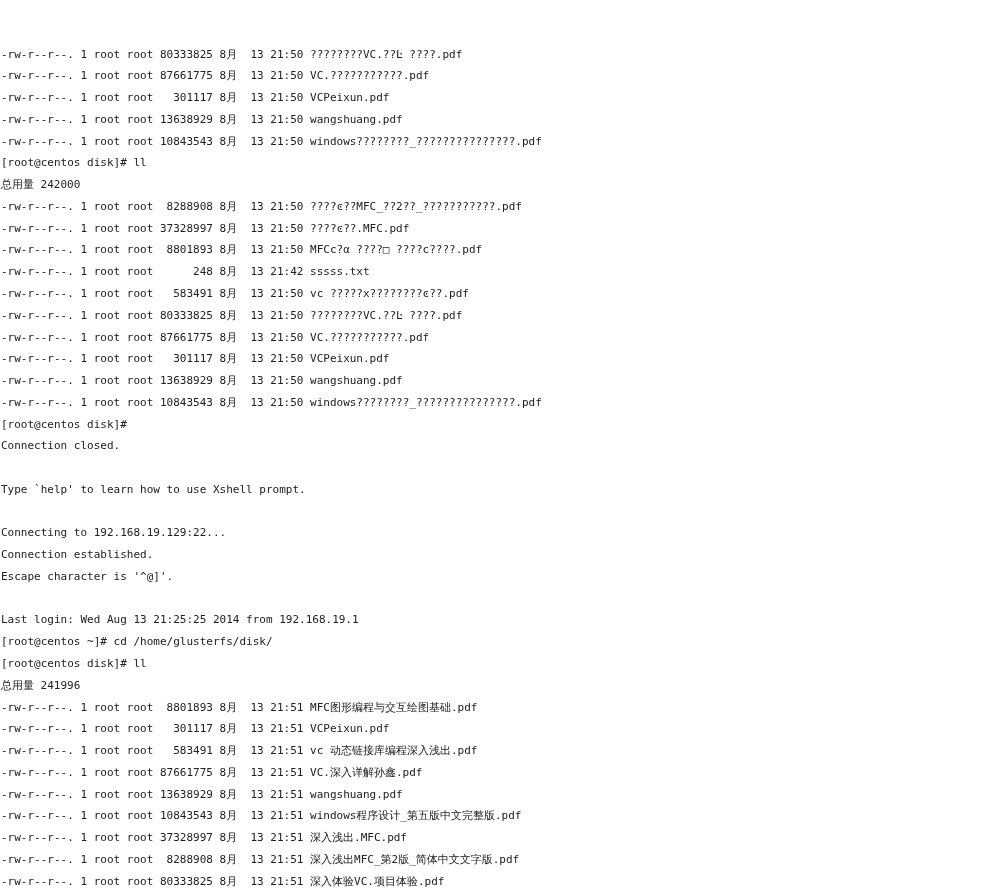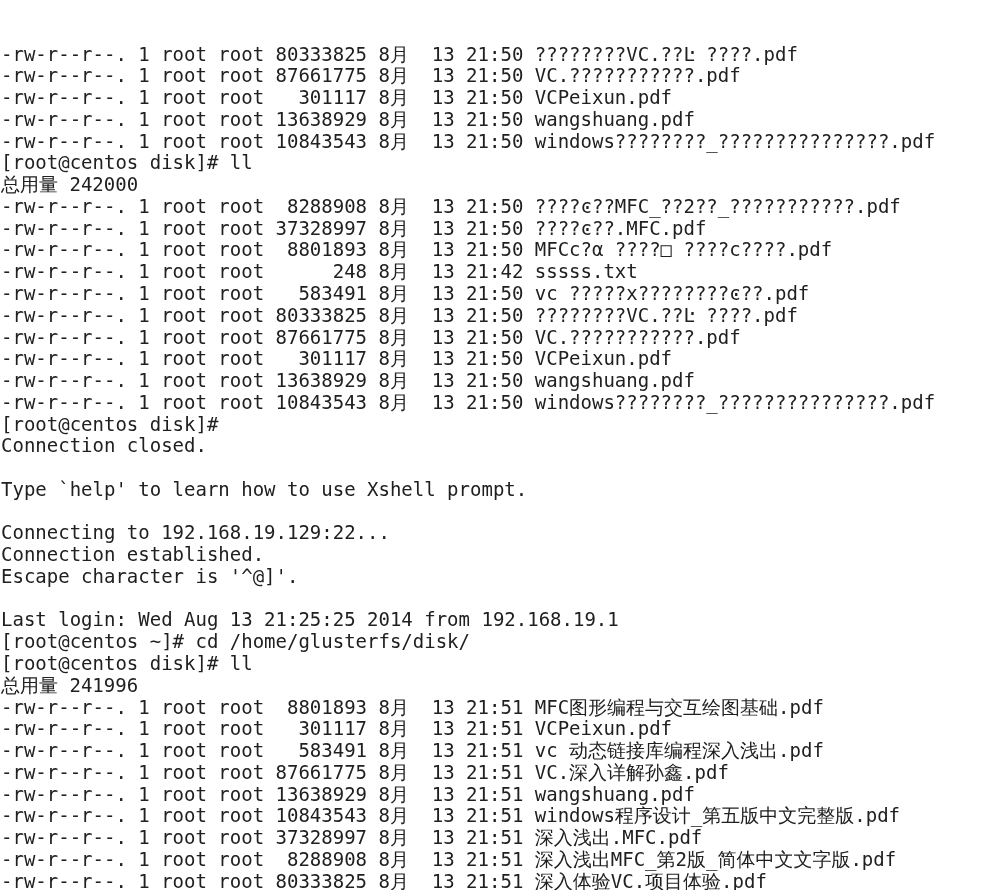--- a/index.html
+++ b/index.html
@@ -13,21 +13,21 @@
     height: 890px;
     overflow: hidden;
     font-family: "DejaVu Sans Mono", "Liberation Mono", monospace;
   }
   #terminal {
     width: 1005px;
     height: 890px;
     background: #ffffff;
     color: #202020;
     font-family: "DejaVu Sans Mono", "Liberation Mono", monospace;
-    font-size: 19px;
+    font-size: 11px;
     line-height: 21.78px;
     padding: 0 0 0 1px;
     box-sizing: border-box;
     white-space: pre;
     overflow: hidden;
     letter-spacing: 0px;
   }
   .line {
     height: 21.78px;
     white-space: pre;

